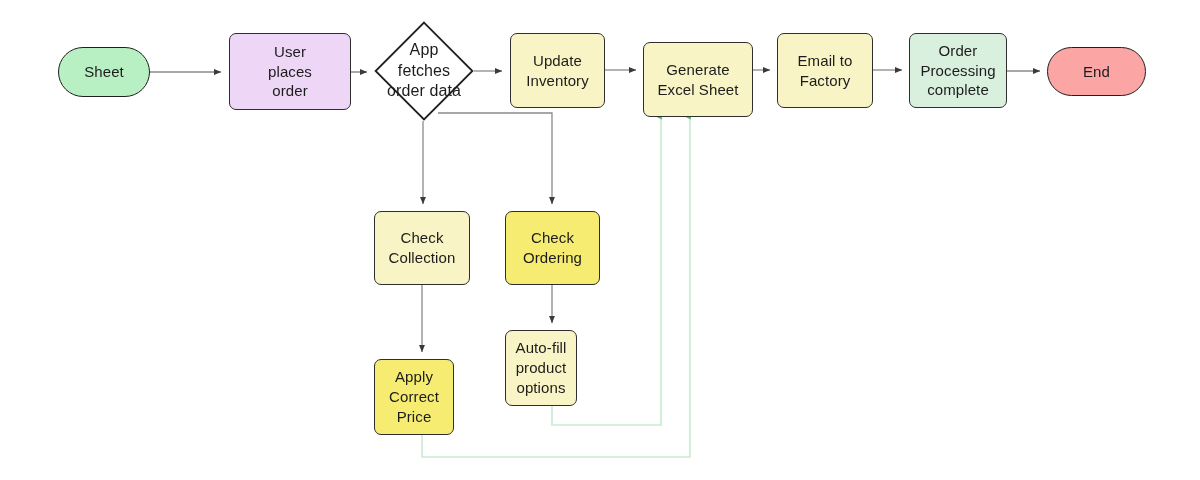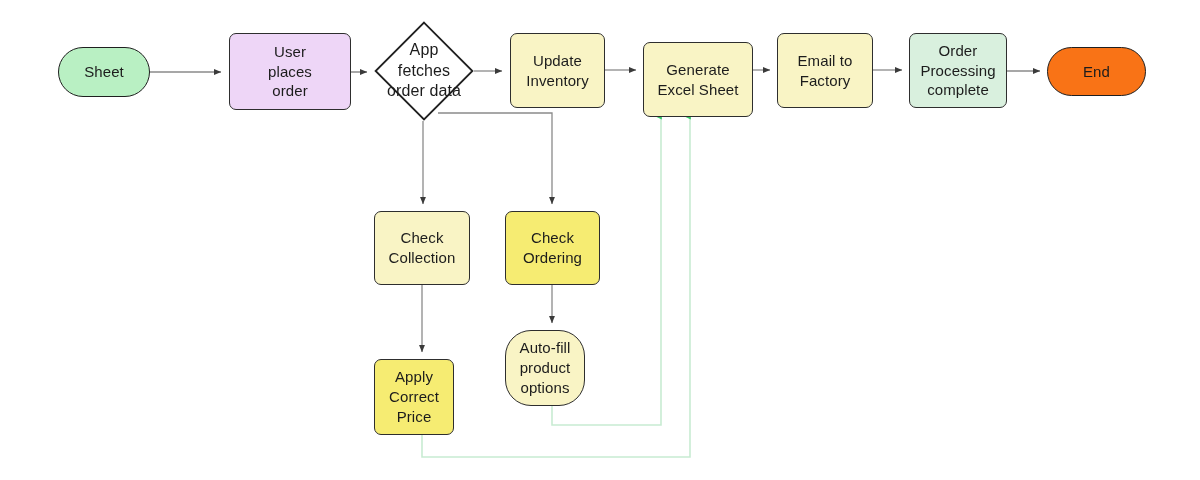--- a/index.html
+++ b/index.html
@@ -135,39 +135,39 @@
     <span>Email to
 Factory</span>
   </div>
 
   <div class="node process" style="left:909px; top:33px; width:98px; height:75px; background:#d9f0de;">
     <span>Order
 Processing
 complete</span>
   </div>
 
-  <div class="node terminator" style="left:1047px; top:47px; width:99px; height:49px; background:#f97316;">
+  <div class="node terminator" style="left:1047px; top:47px; width:99px; height:49px; background:#fca5a5;">
     <span>End</span>
   </div>
 
   <div class="node process" style="left:374px; top:211px; width:96px; height:74px; background:#f9f4c5;">
     <span>Check
 Collection</span>
   </div>
 
   <div class="node process" style="left:505px; top:211px; width:95px; height:74px; background:#f6ec72;">
     <span>Check
 Ordering</span>
   </div>
 
   <div class="node process" style="left:374px; top:359px; width:80px; height:76px; background:#f6ec72;">
     <span>Apply
 Correct
 Price</span>
   </div>
 
-  <div class="node process" style="left:505px; top:330px; width:80px; height:76px; background:#f9f4c5;border-radius:26px;">
+  <div class="node process" style="left:505px; top:330px; width:72px; height:76px; background:#f9f4c5;">
     <span>Auto-fill
 product
 options</span>
   </div>
 
 </div>
 
 </body></html>

